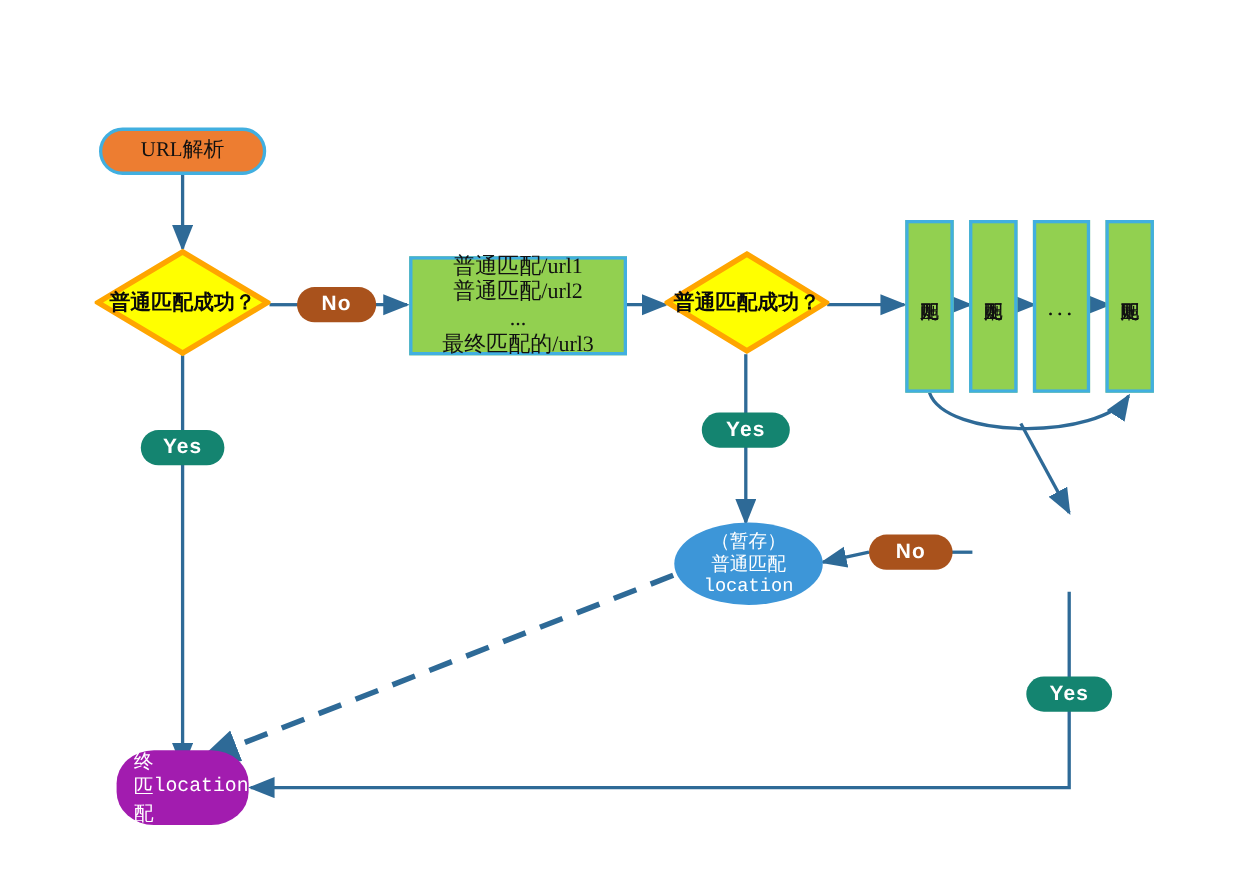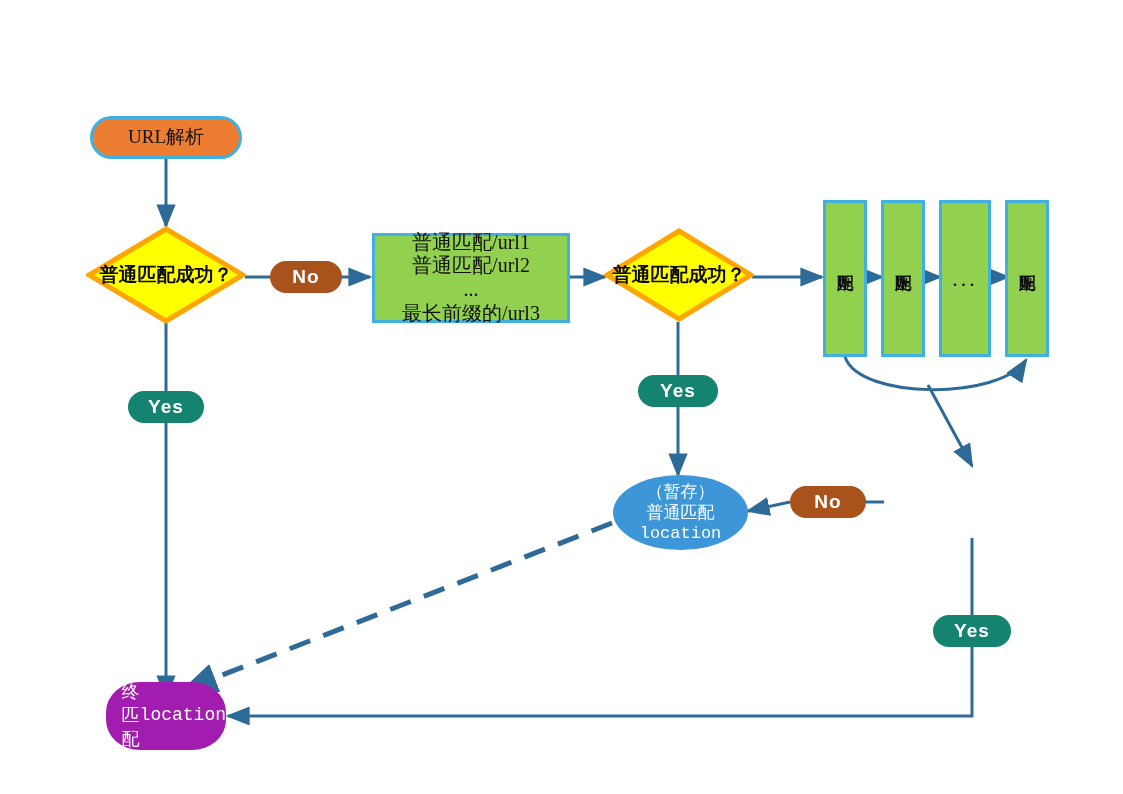--- a/index.html
+++ b/index.html
@@ -199,21 +199,21 @@
   </div>
 
   <div class="node pill pill-no" style="left:270px; top:261px; width:72px; height:32px;">
     <span>No</span>
   </div>
 
   <div class="node green-box" style="left:372px; top:233px; width:198px; height:90px;">
     <span class="ln">普通匹配/url1</span>
     <span class="ln">普通匹配/url2</span>
     <span class="ln">...</span>
-    <span class="ln">最长前缀的/url3</span>
+    <span class="ln">最终匹配的/url3</span>
   </div>
 
   <div class="diamond-wrap" style="left:604px; top:228px; width:150px; height:94px;">
     <svg class="diamond-shape" viewBox="0 0 150 94" xmlns="http://www.w3.org/2000/svg">
       <polygon points="75,3 147,47 75,91 3,47" fill="#FFFF00" stroke="#FFA500" stroke-width="5"></polygon>
     </svg>
     <div class="diamond-label">普通匹配成功？</div>
   </div>
 
   <div class="node pill pill-yes" style="left:128px; top:391px; width:76px; height:32px;">

